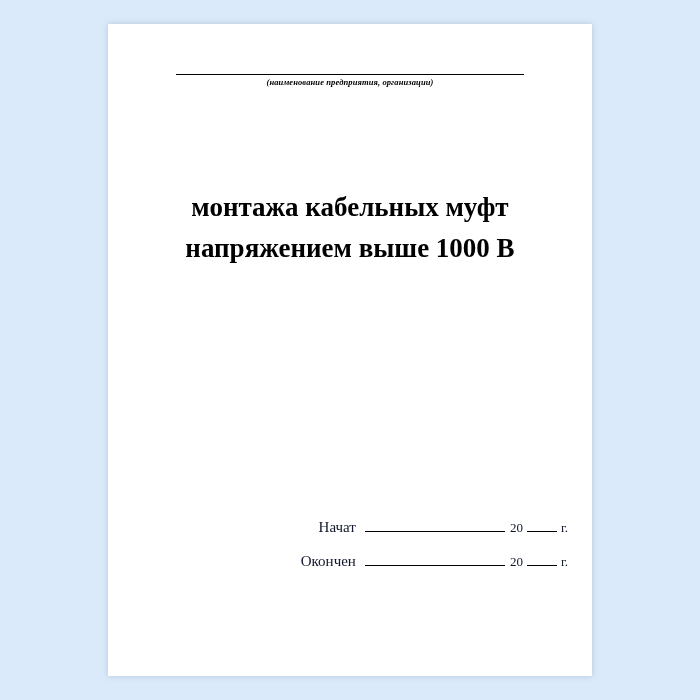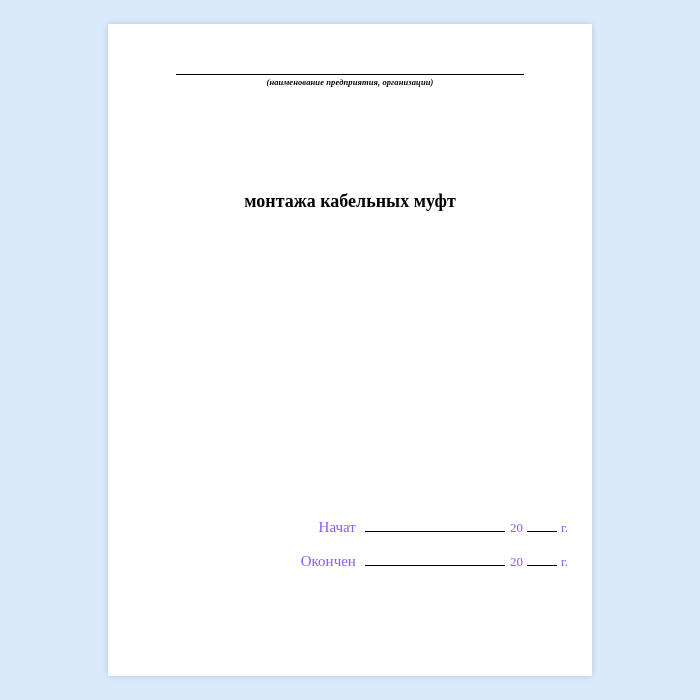--- a/index.html
+++ b/index.html
@@ -56,31 +56,31 @@
     text-align: center;
     color: #000000;
   }
   .title-main {
     font-size: 46px;
     font-weight: bold;
     line-height: 1.05;
     letter-spacing: 0.5px;
   }
   .title-sub {
-    font-size: 18px;
+    font-size: 27px;
     font-weight: bold;
     line-height: 1.3;
     margin-top: 6px;
   }
   .dates-block {
     position: absolute;
     left: 60px;
     top: 494px;
     width: 400px;
-    color: #8b5cf6;
+    color: #0f172a;
   }
   .date-row {
     display: flex;
     align-items: baseline;
     justify-content: flex-end;
     font-size: 15px;
     margin-bottom: 16px;
     white-space: nowrap;
   }
   .date-label {
@@ -110,20 +110,21 @@
 <div class="canvas">
   <div class="page">
 
     <div class="org-block">
       <div class="org-rule"></div>
       <div class="org-caption">(наименование предприятия, организации)</div>
     </div>
 
     <div class="title-block">
       <div class="title-sub">монтажа кабельных муфт</div>
+      <div class="title-sub">напряжением выше 1000 В</div>
     </div>
 
     <div class="dates-block">
       <div class="date-row">
         <span class="date-label">Начат</span>
         <span class="blank-long"></span>
         <span class="year-text">20</span>
         <span class="blank-short"></span>
         <span class="suffix-text">г.</span>
       </div>

